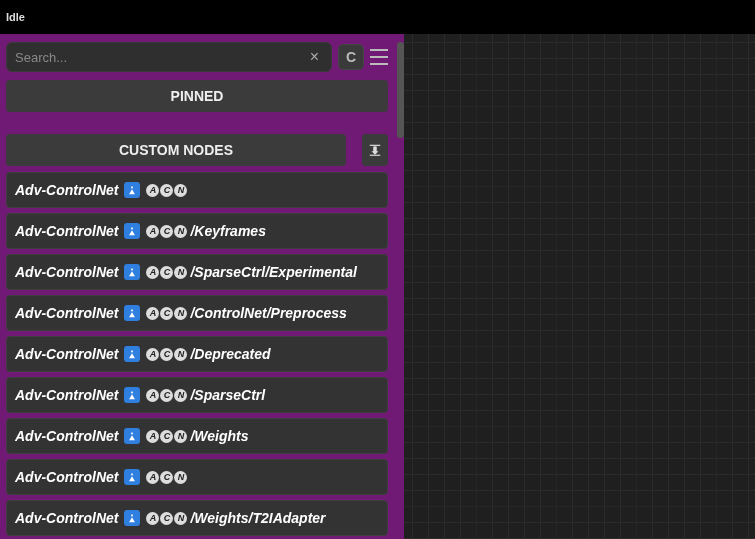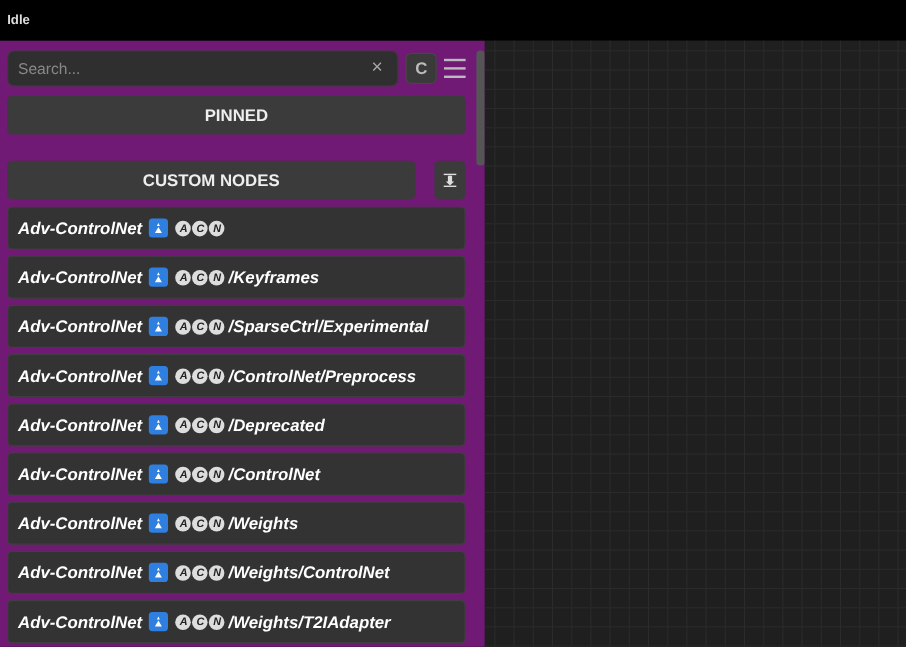--- a/index.html
+++ b/index.html
@@ -319,21 +319,21 @@
           <span class="badge">
             <svg viewBox="0 0 24 24">
               <path d="M12 2l3 6h-6zM5 22l7-12 7 12z"></path>
             </svg>
           </span>
           <span class="circles">
             <span>A</span>
             <span>C</span>
             <span>N</span>
           </span>
-          <span class="suffix">/ControlNet</span>
+          <span class="suffix">/SparseCtrl</span>
         </div>
         <div class="node-item">
           <span class="prefix">Adv-ControlNet</span>
           <span class="badge">
             <svg viewBox="0 0 24 24">
               <path d="M12 2l3 6h-6zM5 22l7-12 7 12z"></path>
             </svg>
           </span>
           <span class="circles">
             <span>A</span>
@@ -347,21 +347,20 @@
           <span class="badge">
             <svg viewBox="0 0 24 24">
               <path d="M12 2l3 6h-6zM5 22l7-12 7 12z"></path>
             </svg>
           </span>
           <span class="circles">
             <span>A</span>
             <span>C</span>
             <span>N</span>
           </span>
-          <span class="suffix">/Weights/ControlNet</span>
         </div>
         <div class="node-item">
           <span class="prefix">Adv-ControlNet</span>
           <span class="badge">
             <svg viewBox="0 0 24 24">
               <path d="M12 2l3 6h-6zM5 22l7-12 7 12z"></path>
             </svg>
           </span>
           <span class="circles">
             <span>A</span>

